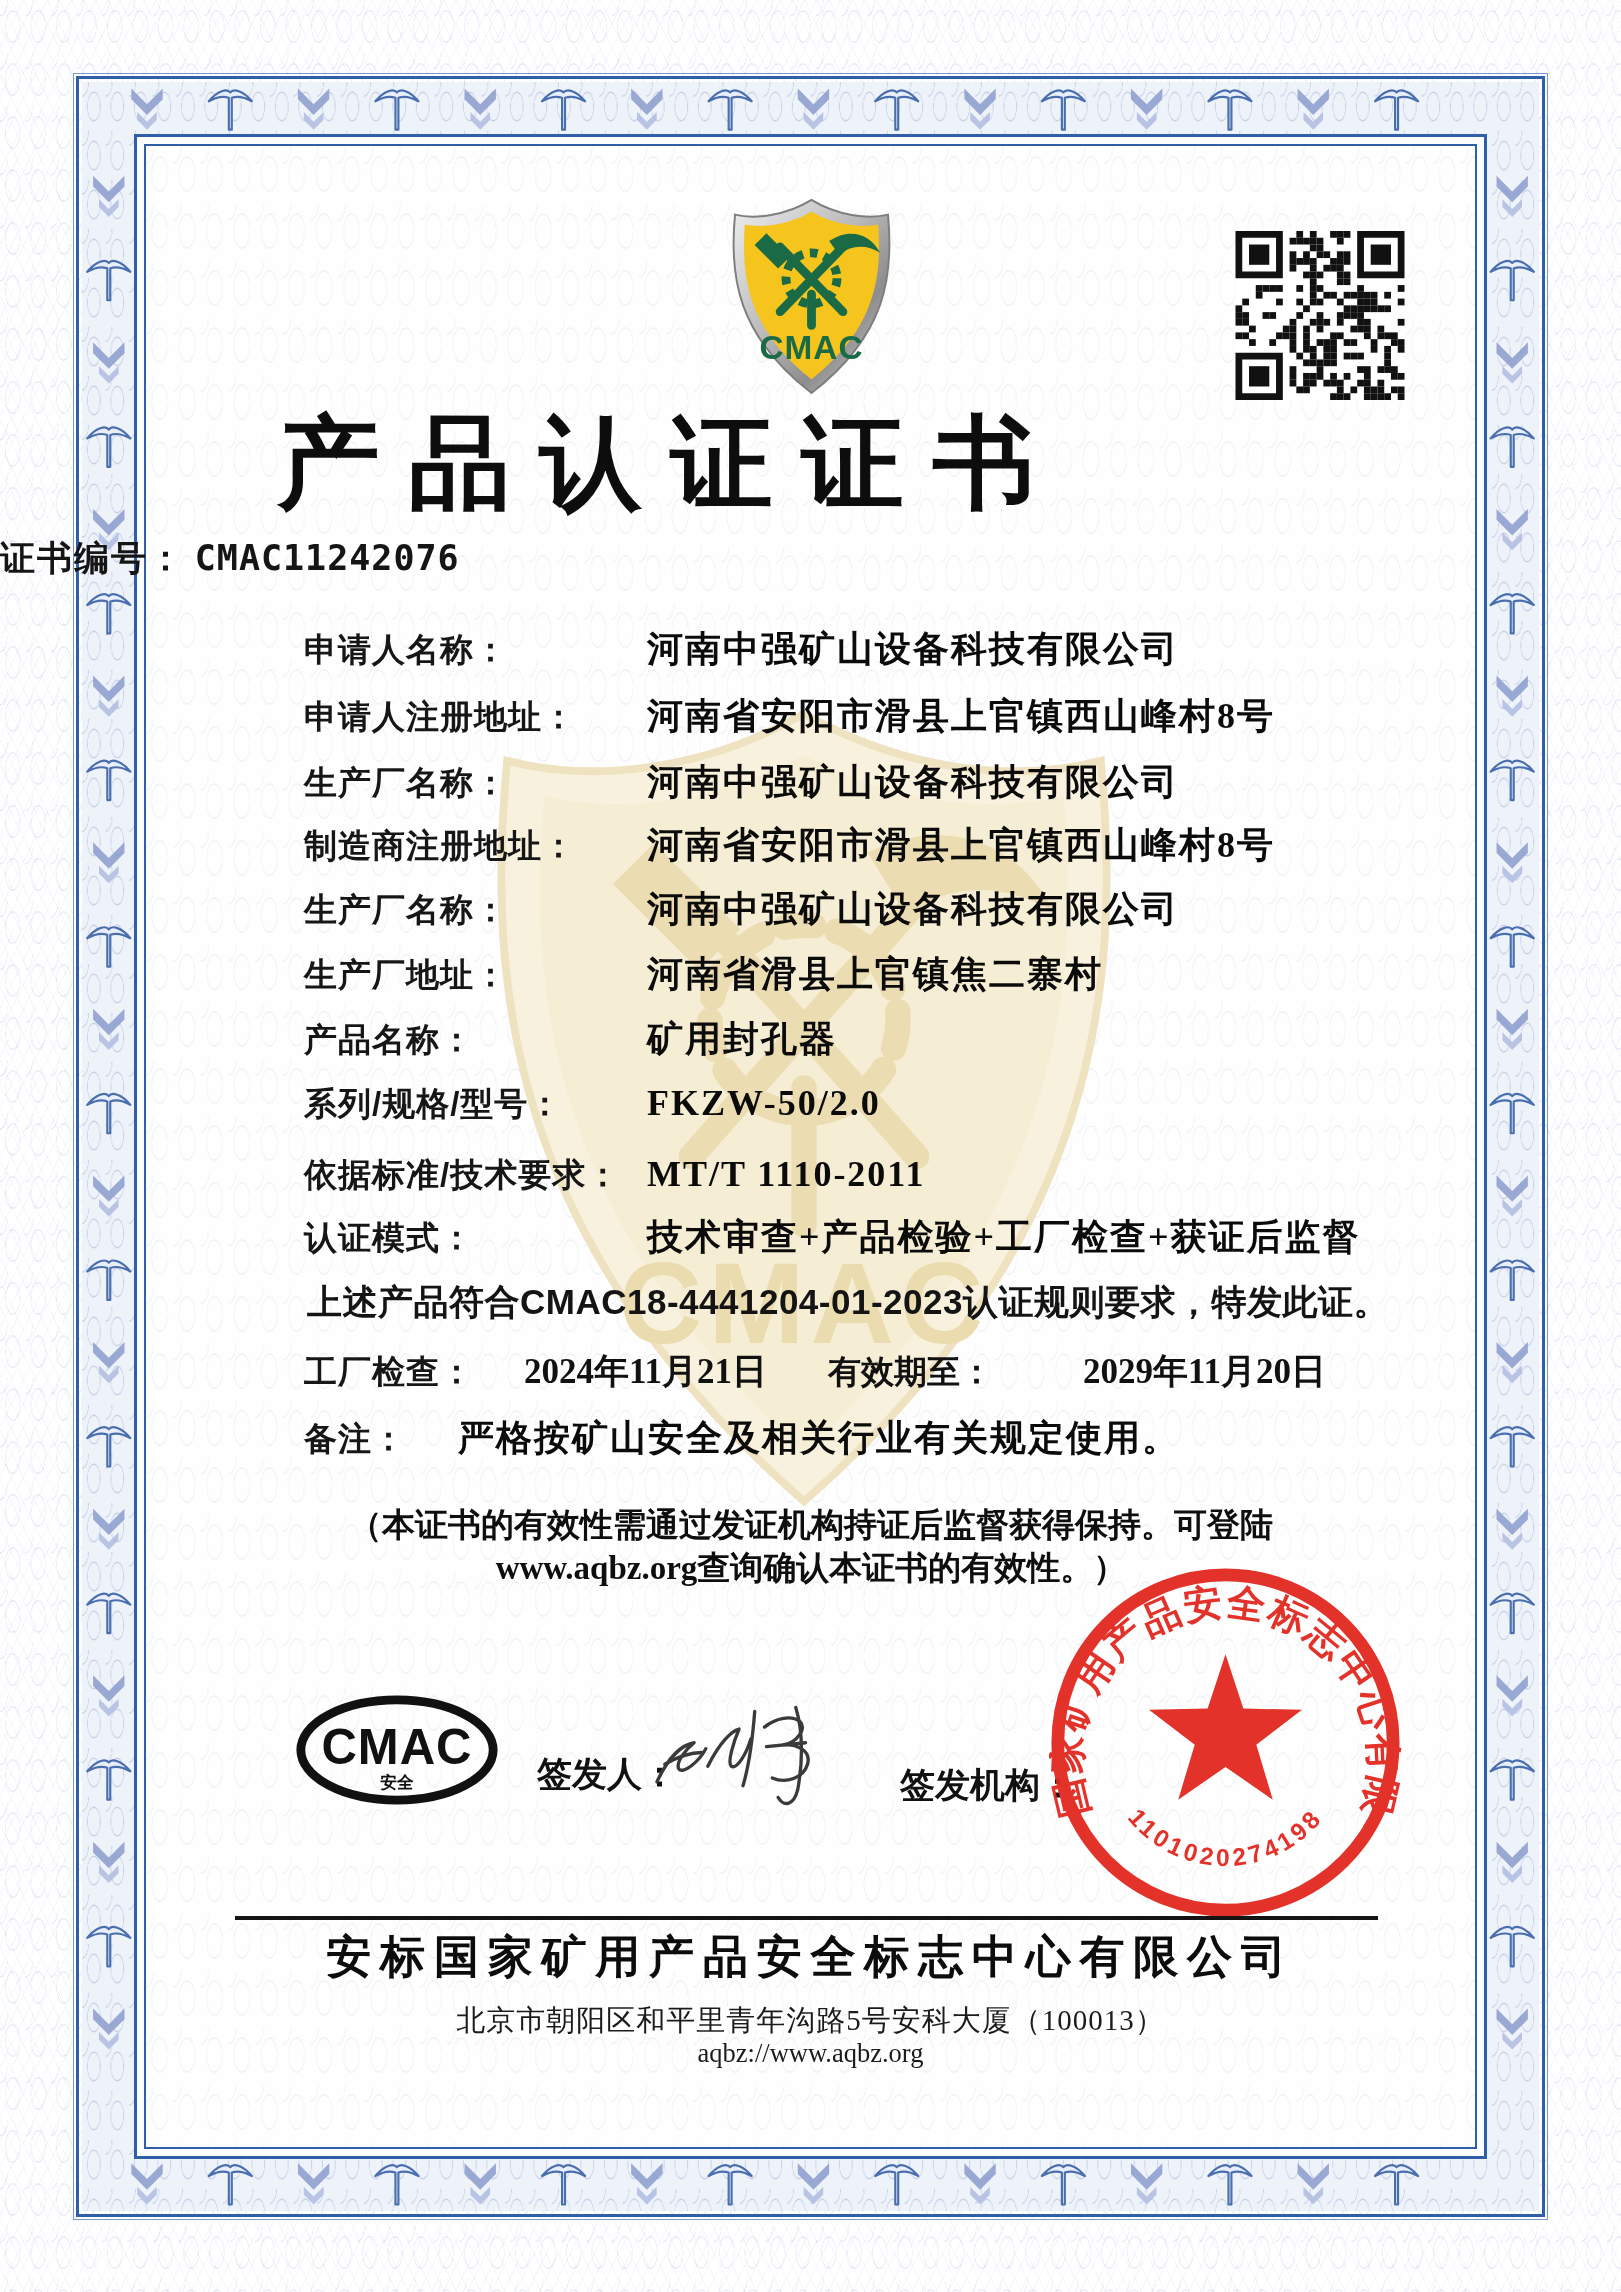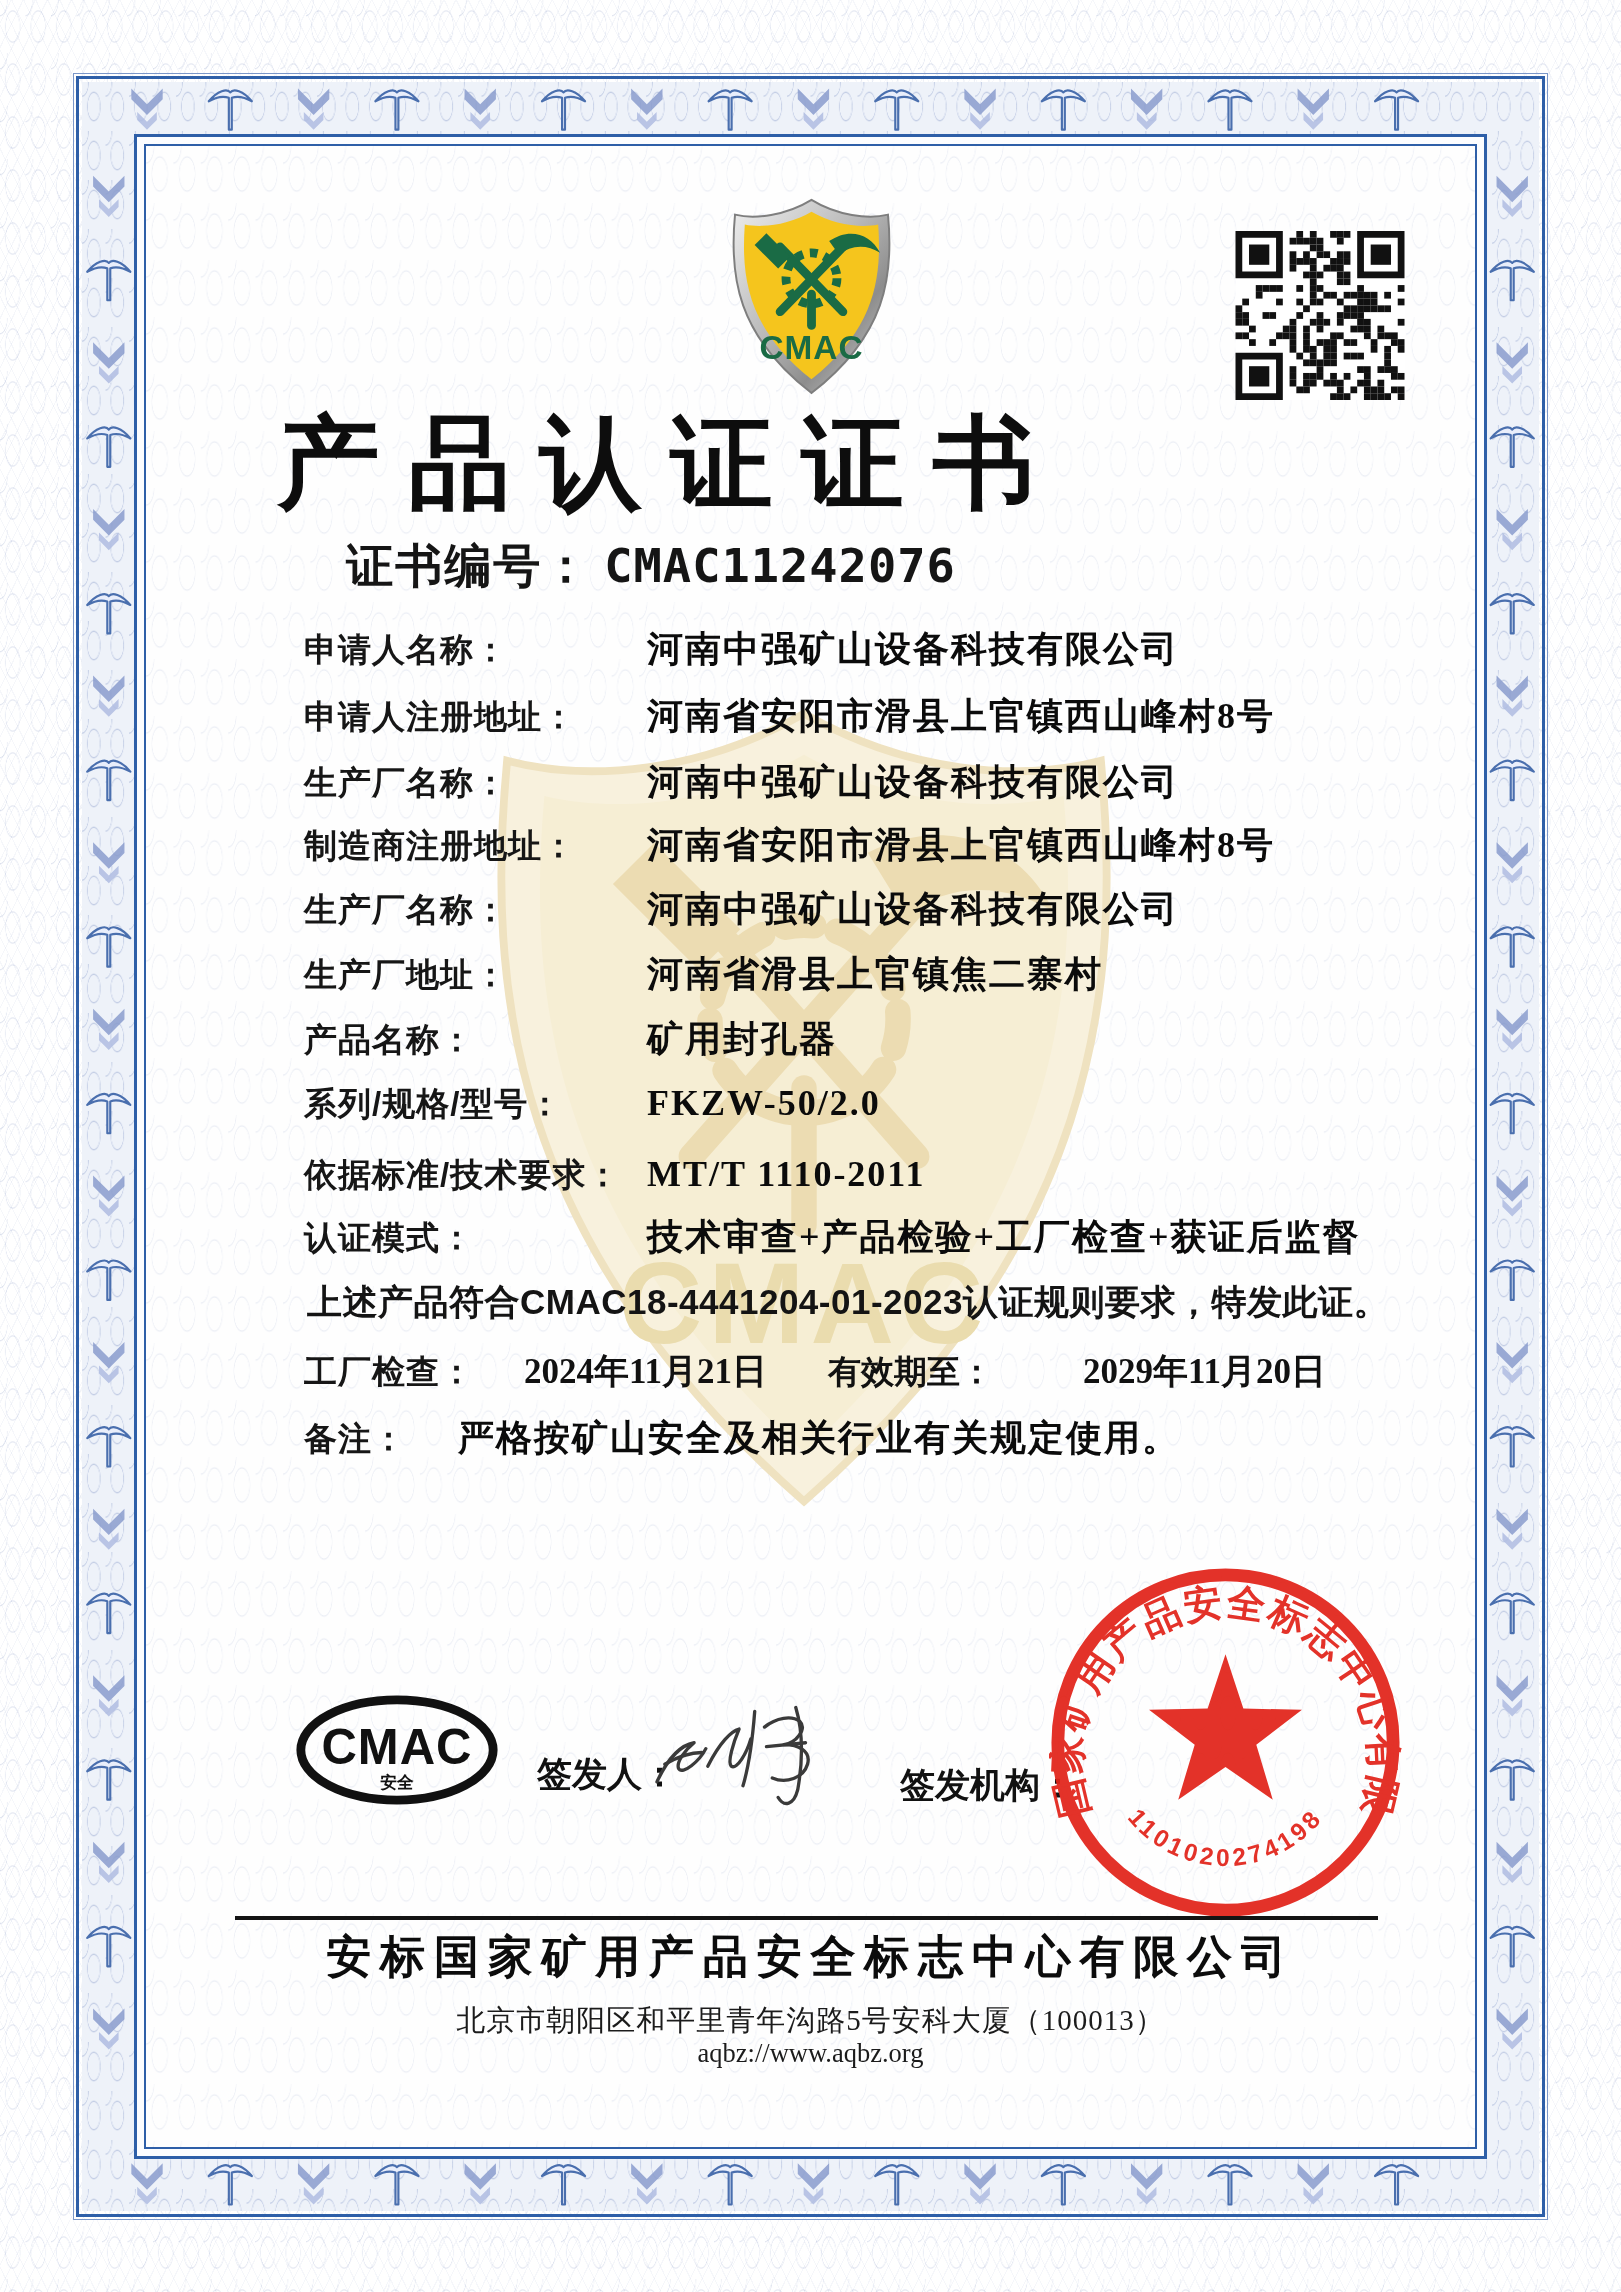--- a/index.html
+++ b/index.html
@@ -24,21 +24,21 @@
   .frame-inner2{position:absolute;inset:144px;border:2px solid #2e5fa8;background:#fefefe;
     background-image:
       radial-gradient(11.8px 25.5px at 13.7px 28px, rgba(120,140,190,0) 62%, rgba(120,140,190,.13) 66%, rgba(120,140,190,0) 73%),
       radial-gradient(11.8px 25.5px at 0 0, rgba(120,140,190,0) 62%, rgba(120,140,190,.13) 66%, rgba(120,140,190,0) 73%);
     background-size:27.4px 57px;}
   #band-decor{position:absolute;left:0;top:0;width:1621px;height:2293px;pointer-events:none;}
   
   .title{position:absolute;left:0;top:406px;width:1312px;text-align:center;
     font-family:"Liberation Serif",serif;font-weight:bold;font-size:102px;line-height:116px;
     letter-spacing:29px;padding-left:29px;box-sizing:border-box;color:#0d0d0d;}
-  .certno{position:absolute;left:0;top:535px;width:1302px;text-align:center;font-size:47px;color:#151515;}
+  .certno{position:absolute;left:0;top:535px;width:1302px;font-size:35px;color:#151515;}
   .certno .lbl{font-weight:600;letter-spacing:2px;}
   .certno .val{font-family:"DejaVu Sans Mono",monospace;font-weight:600;letter-spacing:1px;}
   
   .row{position:absolute;left:0;width:1484px;height:45px;line-height:45px;white-space:nowrap;}
   .row .lbl{position:absolute;left:304px;font-size:33px;font-weight:700;color:#161616;letter-spacing:1px;}
   .row .val{position:absolute;left:647px;font-size:36px;font-weight:700;color:#0b0b0b;
     font-family:Liberation Serif, serif;letter-spacing:2px;}
   .statement{position:absolute;left:307px;top:1279px;font-size:35px;font-weight:600;color:#141414;letter-spacing:0.5px;}
   .daterow .d1{position:absolute;left:524px;font-size:35px;font-weight:600;font-family:"Liberation Serif",serif;}
   .daterow .l2{position:absolute;left:828px;font-size:33px;font-weight:700;}
@@ -458,20 +458,24 @@
     <span class="d1">2024年11月21日</span>
     <span class="l2">有效期至：</span>
     <span class="d2">2029年11月20日</span>
   </div>
 
   <div class="row remark" style="top:1416px">
     <span class="lbl">备注：</span>
     <span class="val">严格按矿山安全及相关行业有关规定使用。</span>
   </div>
 
+  <div class="note">
+    <div>（本证书的有效性需通过发证机构持证后监督获得保持。可登陆</div>
+    <div>www.aqbz.org查询确认本证书的有效性。）</div>
+  </div>
 
   <svg class="abs" style="left:292px;top:1694px;" width="210" height="112" viewBox="0 0 214 114" xmlns="http://www.w3.org/2000/svg">
     <ellipse cx="107" cy="57" rx="98" ry="51" fill="none" stroke="#111" stroke-width="9"></ellipse>
     <text x="107" y="71" text-anchor="middle" font-family="Liberation Sans,sans-serif" font-weight="bold" font-size="50" fill="#111" letter-spacing="1">CMAC</text>
     <text x="107" y="96" text-anchor="middle" font-family="Liberation Sans,sans-serif" font-weight="bold" font-size="17" fill="#111">安全</text>
   </svg>
 
   <div class="signer-label">签发人：</div>
 
   <svg class="abs" style="left:649px;top:1688px;" width="186" height="132" viewBox="0 0 190 135" xmlns="http://www.w3.org/2000/svg">

